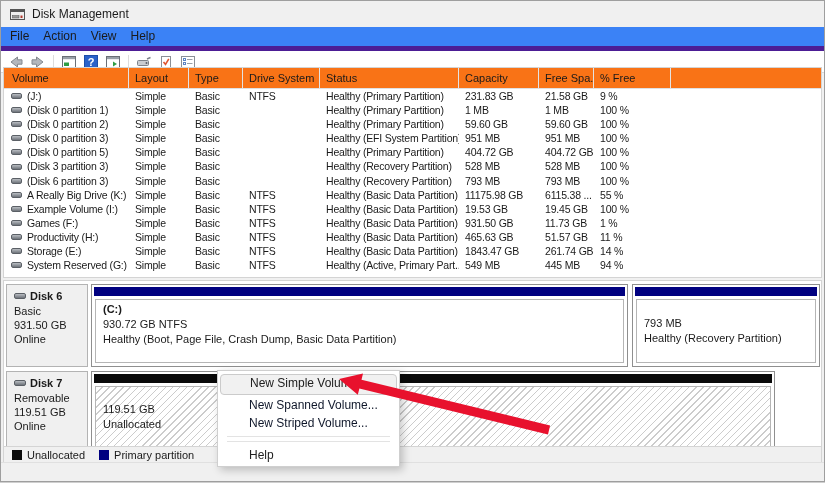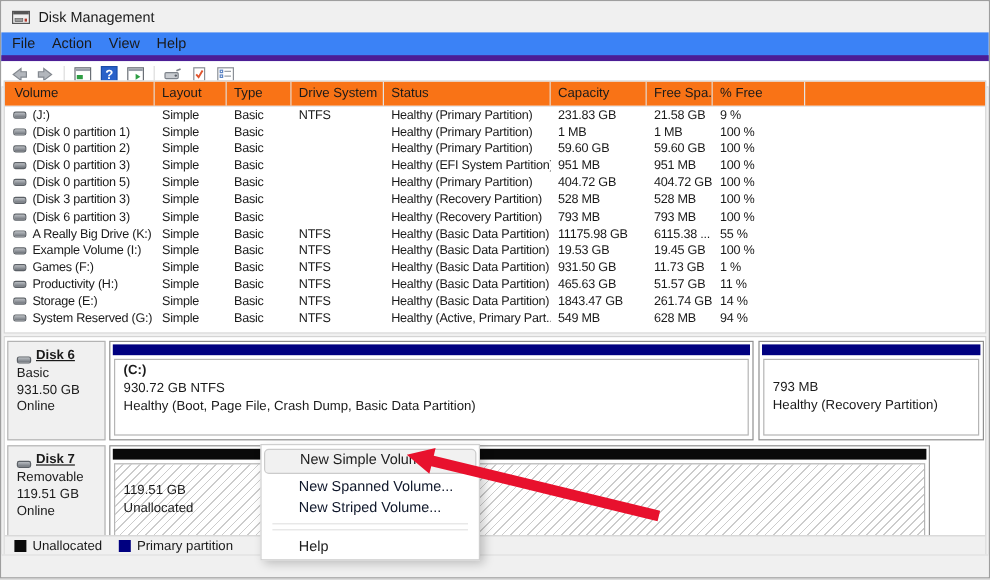--- a/index.html
+++ b/index.html
@@ -25,21 +25,21 @@
   .tr{height:14.1px;}
   .td{font-size:10.5px;letter-spacing:-0.2px;line-height:14.1px;padding-left:6px;white-space:nowrap;overflow:hidden;box-sizing:border-box;}
   .td.vol{display:flex;align-items:center;gap:5px;padding-left:7px;}
   .vol-icon{width:11px;height:6px;flex:0 0 11px;border-radius:2px;background:linear-gradient(#b9bdc2,#6e737a);border:1px solid #5b6066;box-sizing:border-box;}
   
   .graph-panel{position:absolute;left:2px;right:2px;top:279px;height:184px;background:#fff;border:1px solid #d4d4d4;box-sizing:border-box;}
   .disk-row{position:absolute;left:1px;right:1px;}
   .disk-row.d6{top:3px;height:83px;}
   .disk-row.d7{top:90px;height:80px;}
   .disk-label{position:absolute;left:1px;top:0;bottom:0;width:82px;background:#f0f0f0;border:1px solid #b3b3b3;box-sizing:border-box;padding:4px 0 0 7px;font-size:11px;line-height:14px;}
-  .disk-name{font-weight:bold;display:flex;align-items:flex-end;gap:4px;margin-bottom:1px;text-decoration:underline;}
+  .disk-name{font-weight:bold;display:flex;align-items:center;gap:4px;margin-bottom:1px;}
   .disk-icon{width:12px;height:6px;border-radius:2px;background:linear-gradient(#b9bdc2,#6e737a);border:1px solid #5b6066;box-sizing:border-box;}
   .part-block{position:absolute;top:0;bottom:0;background:#fff;border:1px solid #8f8f8f;box-sizing:border-box;padding:1px;}
   .part-bar{height:9px;margin:1px;}
   .part-body{position:absolute;top:14px;left:3px;right:3px;bottom:3px;border:1px solid #b5b5b5;padding:2px 7px;font-size:11px;line-height:15px;box-sizing:border-box;}
   .part-body.centered{display:flex;flex-direction:column;justify-content:center;}
   .part-title{font-weight:600;}
   .hatch{position:absolute;top:14px;left:3px;right:3px;bottom:3px;border:1px solid #b5b5b5;box-sizing:border-box;
          background:repeating-linear-gradient(135deg,#ffffff 0px,#ffffff 4px,#cccccc 4px,#cccccc 5px);
          display:flex;flex-direction:column;justify-content:center;padding-left:7px;font-size:11px;line-height:15px;}
   .legend-bar{position:absolute;left:0;right:0;bottom:0;height:16px;background:#f0f0f0;border-top:1px solid #d4d4d4;display:flex;align-items:center;gap:14px;padding-left:8px;font-size:11px;}
@@ -320,21 +320,21 @@
         <div class="vgrid tr">
           <div class="td vol">
             <span class="vol-icon"></span>
             <span>System Reserved (G:)</span>
           </div>
           <div class="td">Simple</div>
           <div class="td">Basic</div>
           <div class="td">NTFS</div>
           <div class="td">Healthy (Active, Primary Part...</div>
           <div class="td">549 MB</div>
-          <div class="td">628 MB</div>
+          <div class="td">445 MB</div>
           <div class="td">94 %</div>
           <div class="td"></div>
         </div>
       </div>
   </div>
 
   <div class="graph-panel">
 
     <div class="disk-row d6">
       <div class="disk-label">

